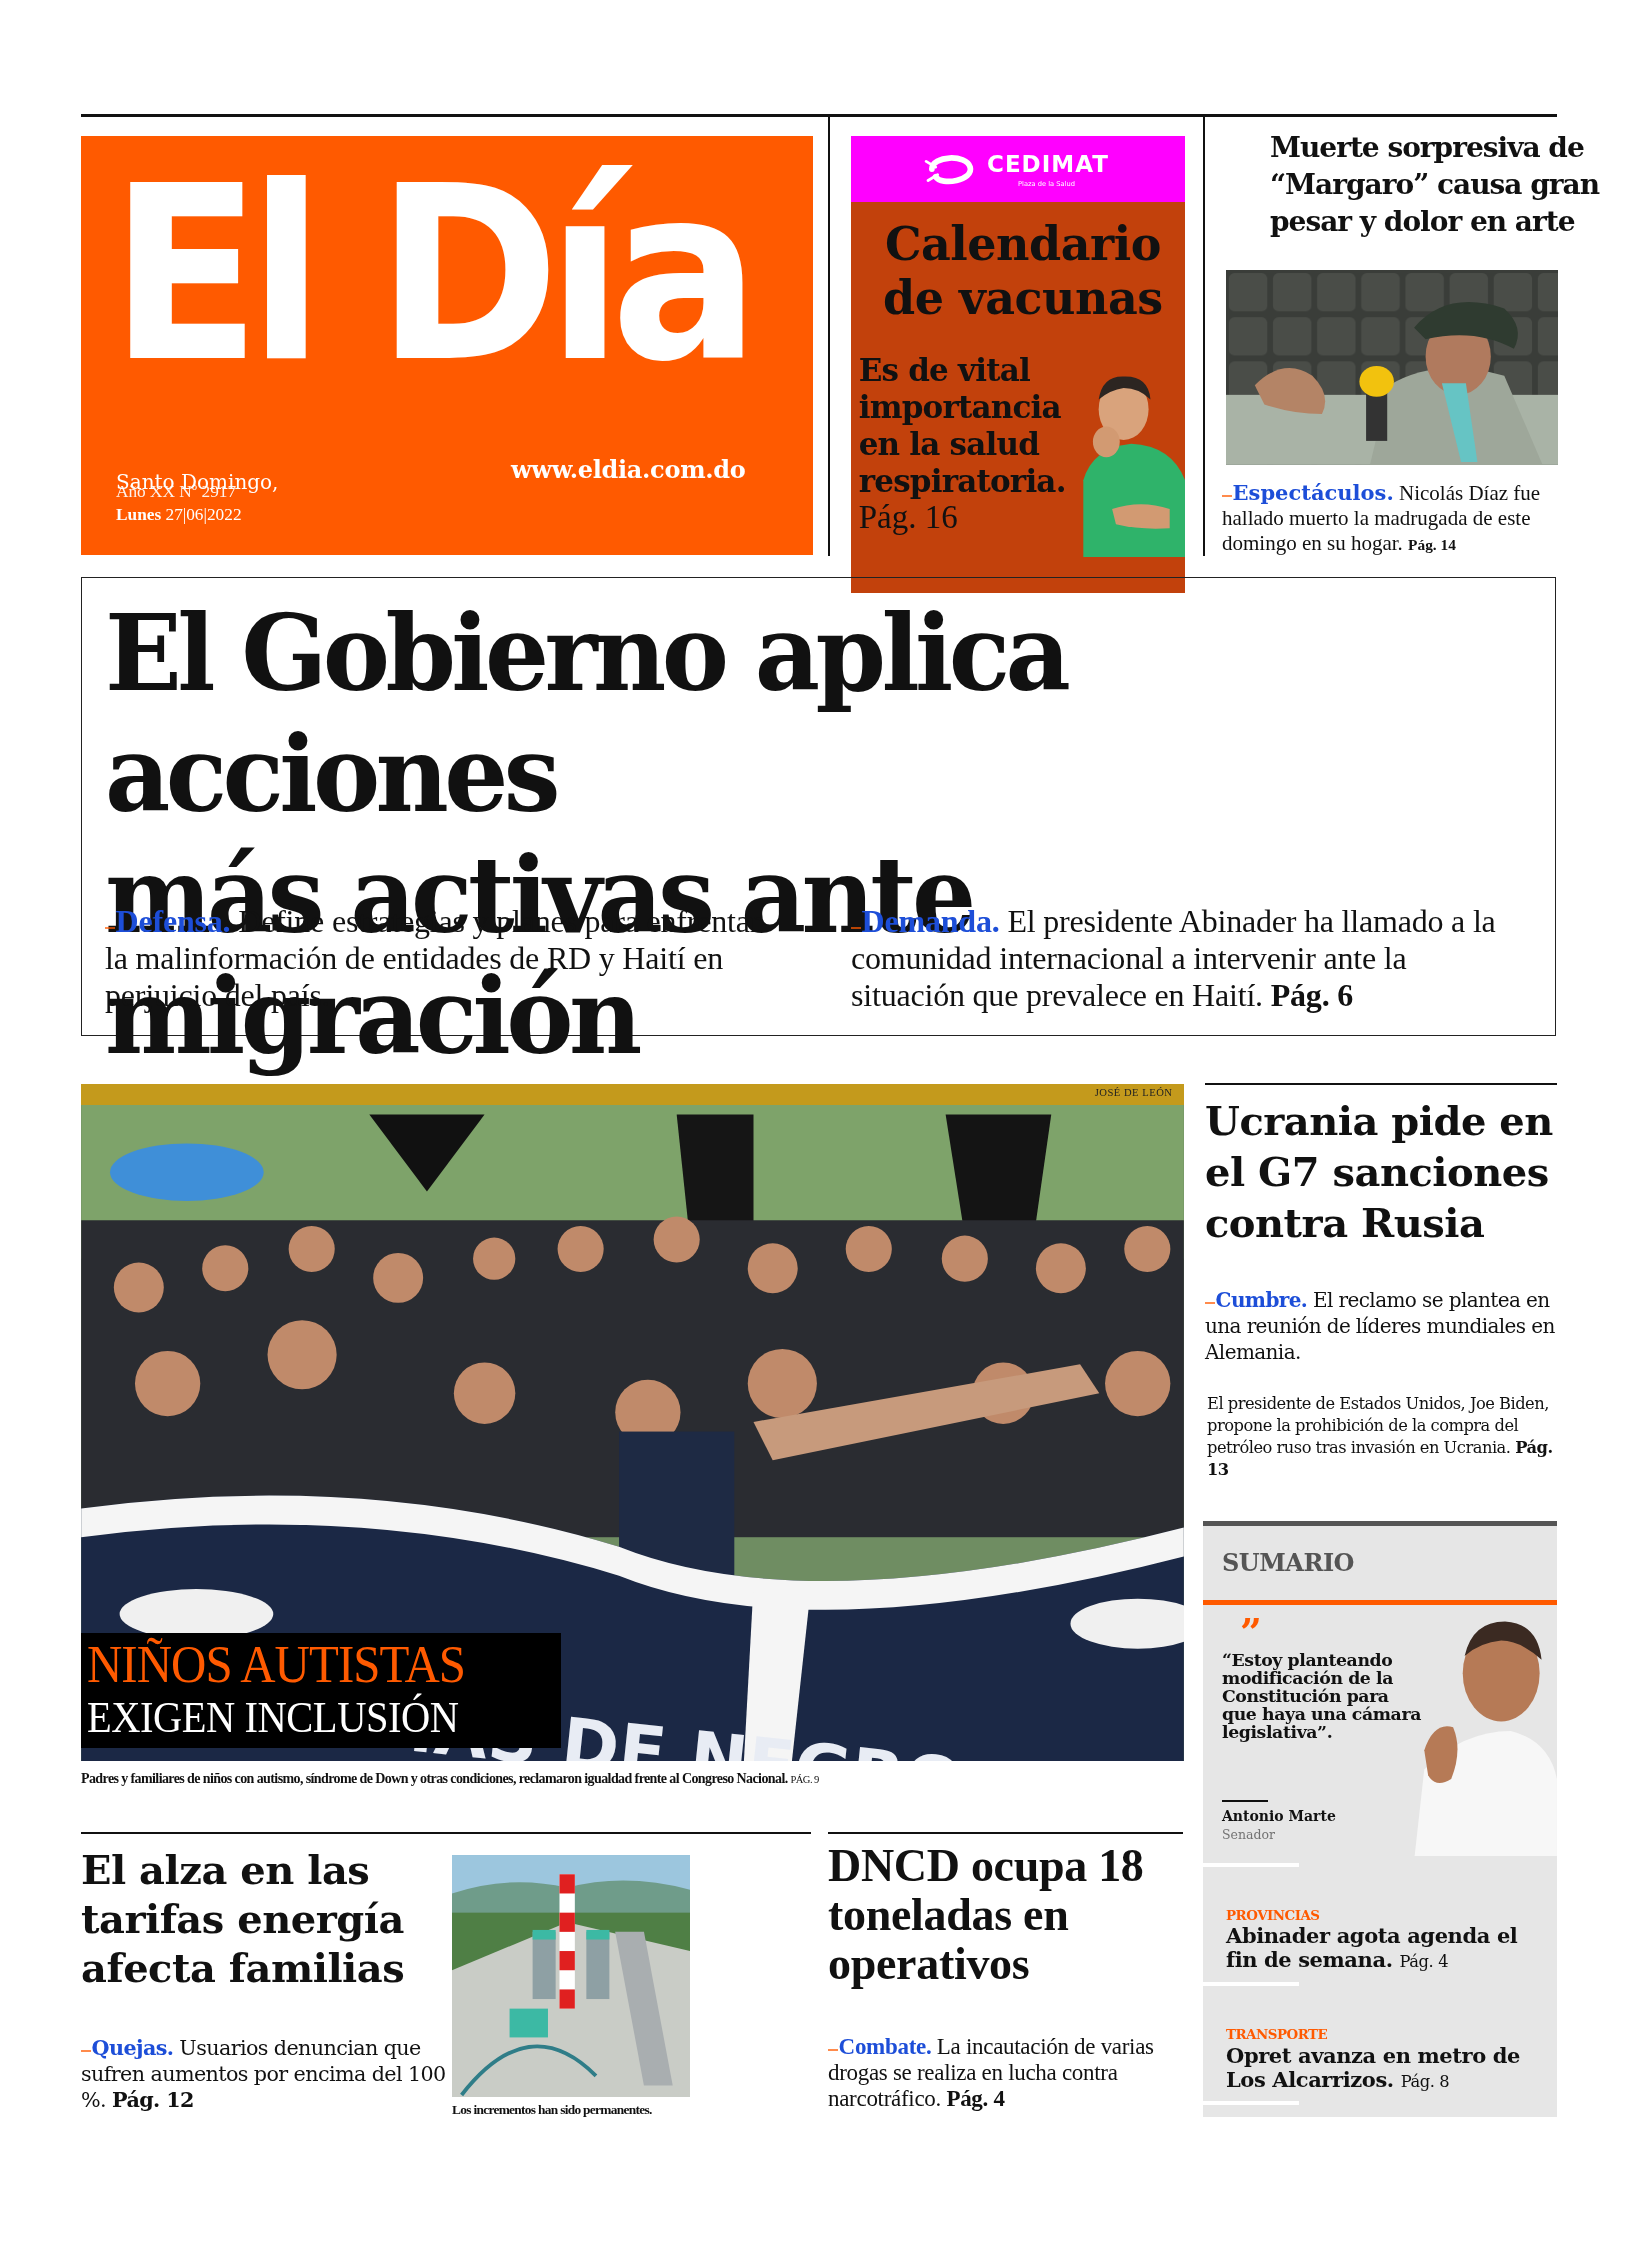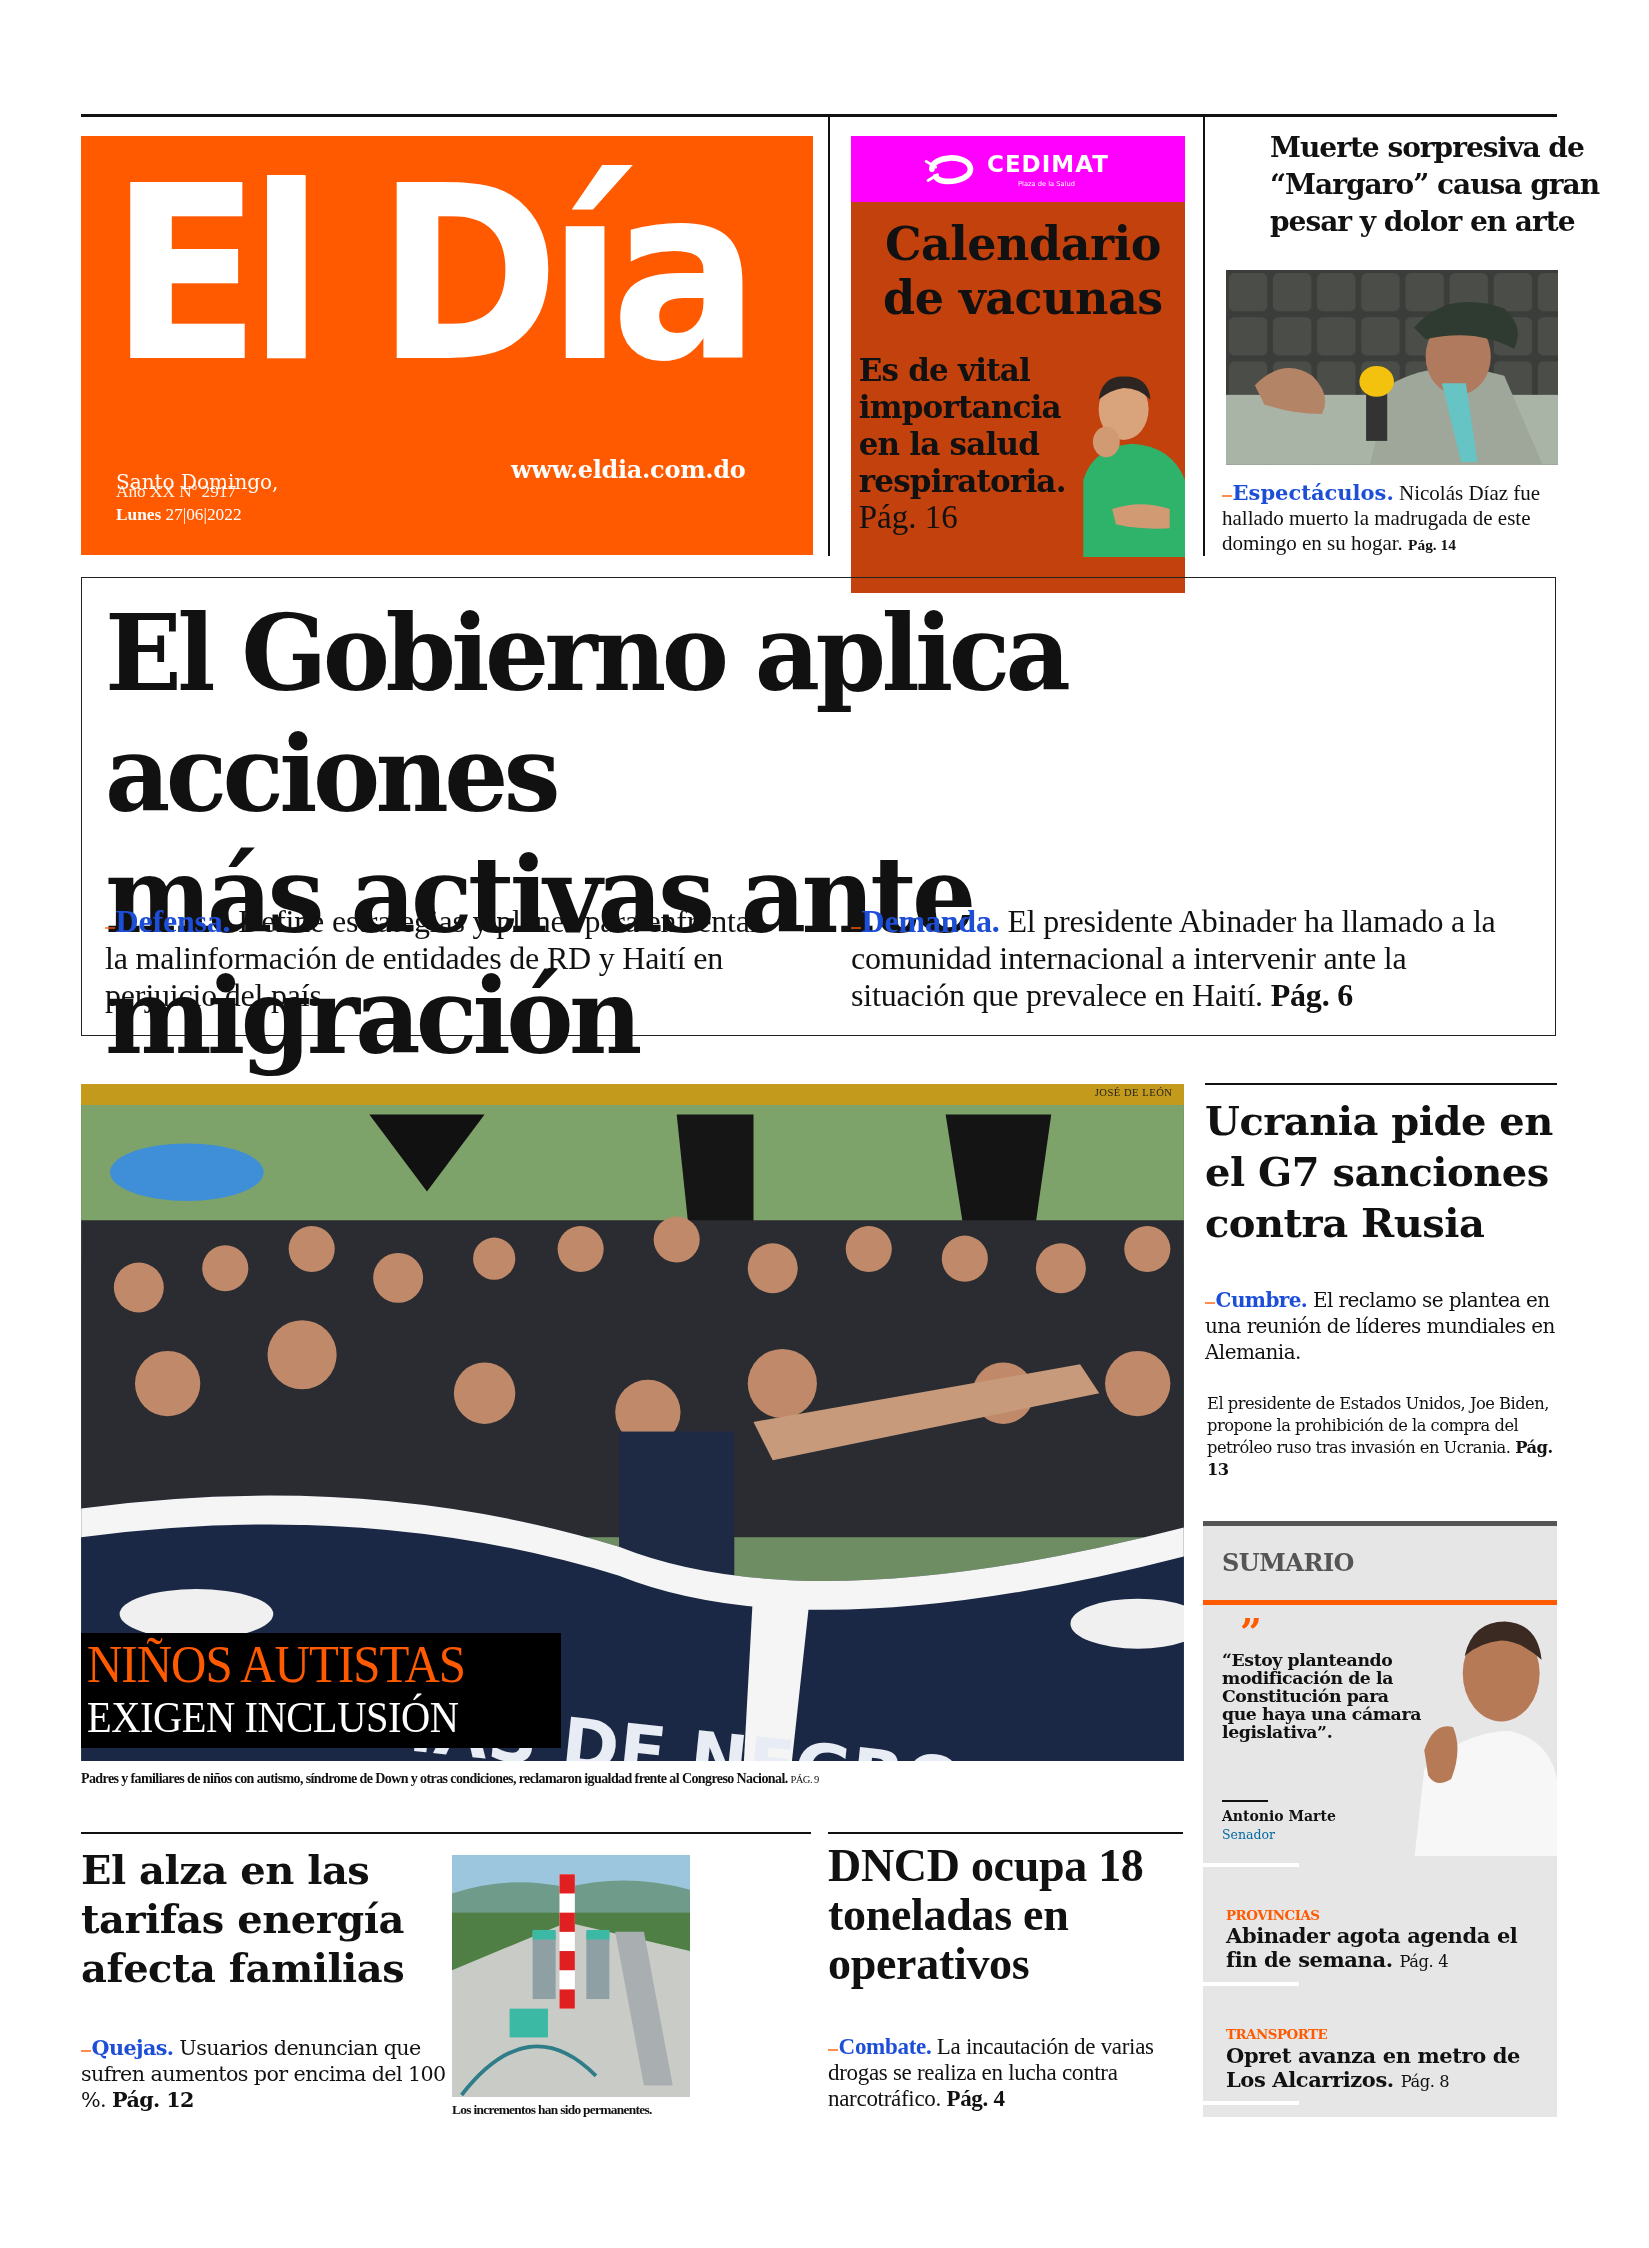--- a/index.html
+++ b/index.html
@@ -63,21 +63,21 @@
 
   
   .sumario { left: 1203px; top: 1521px; width: 354px; height: 596px; background: #e6e6e6; }
   .sum-topbar { position: absolute; left: 0; top: 0; width: 354px; height: 4.8px; background: #555; }
   .sum-title { position: absolute; left: 19px; top: 27px; font-weight: bold; font-size: 24px; color: #555; letter-spacing: -0.5px; }
   .sum-orange { position: absolute; left: 0; top: 79px; width: 354px; height: 4.8px; background: #ff5a00; }
   .quote-mark { position: absolute; left: 37px; top: 92px; color: #ff5a00; font-weight: bold; font-size: 38px; line-height: 38px; }
   .quote-text { position: absolute; left: 19px; top: 130px; width: 202px; font-weight: bold; font-size: 17.3px; line-height: 18px; letter-spacing: -0.4px; }
   .quote-rule { position: absolute; left: 19px; top: 279px; width: 46px; height: 1.9px; background: #111; }
   .quote-name { position: absolute; left: 19px; top: 287px; font-weight: bold; font-size: 14px; }
-  .quote-role { position: absolute; left: 19px; top: 306px; font-size: 12.5px; color: #0369a1; }
+  .quote-role { position: absolute; left: 19px; top: 306px; font-size: 12.5px; color: #737373; }
   .senator-photo { position: absolute; left: 202px; top: 85px; width: 152px; height: 250px; overflow: hidden; }
   .sum-divider { position: absolute; left: 0; width: 96px; height: 3.8px; background: #fff; }
   .sum-item-kicker { position: absolute; left: 23px; color: #ff5a00; font-weight: bold; font-size: 13.4px; letter-spacing: -0.5px; }
   .sum-item-title { position: absolute; left: 23px; width: 307px; font-weight: bold; font-size: 21px; line-height: 24px; letter-spacing: -0.4px; }
   .sum-item-title .p { font-weight: normal; font-size: 16.3px; }
 
   
   .alza-title { left: 81px; top: 1845px; width: 365px; font-weight: bold; font-size: 40px; line-height: 49px; letter-spacing: -0.5px; }
   .alza-lede { left: 81px; top: 2035px; width: 365px; font-size: 20.7px; line-height: 26px; letter-spacing: -0.6px; }
   .plant-photo { left: 452px; top: 1855px; width: 238px; height: 242px; overflow: hidden; background: #8fbcd8; }

